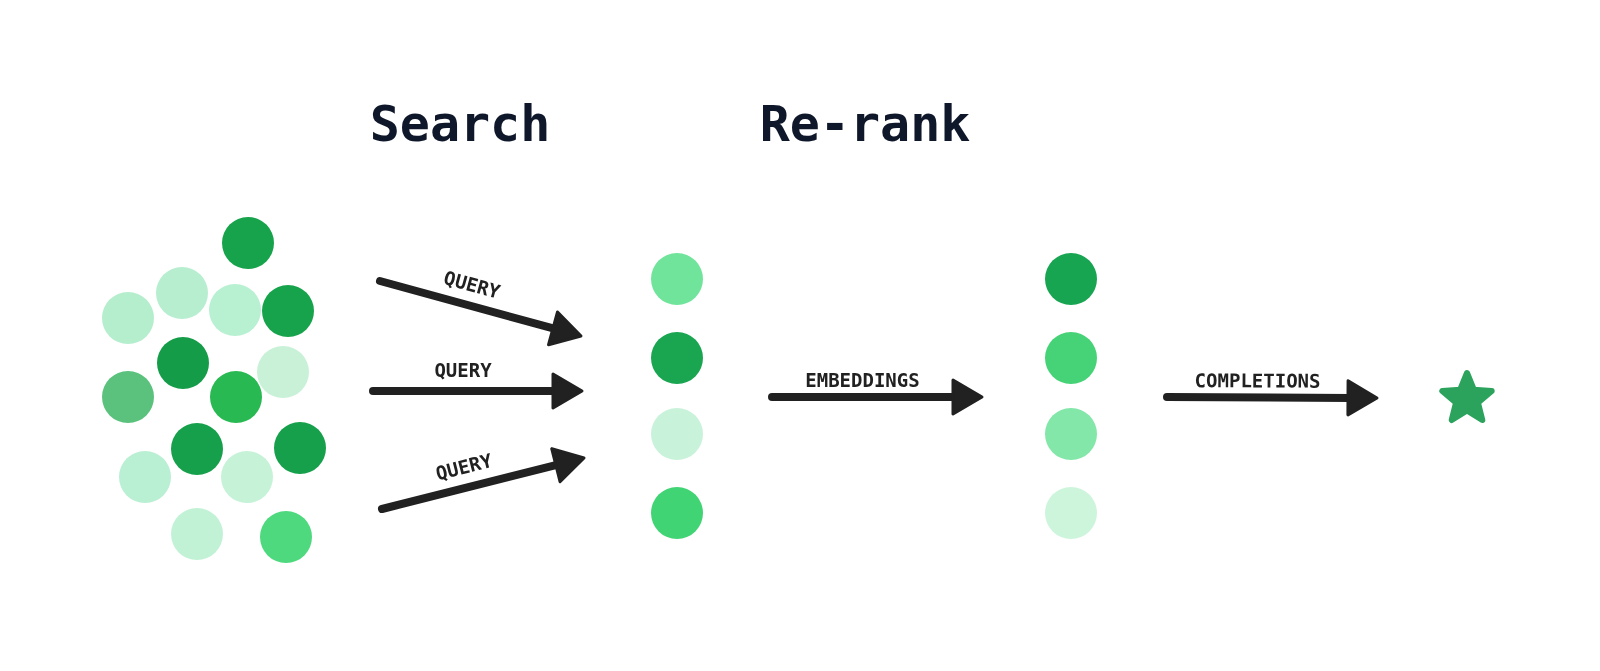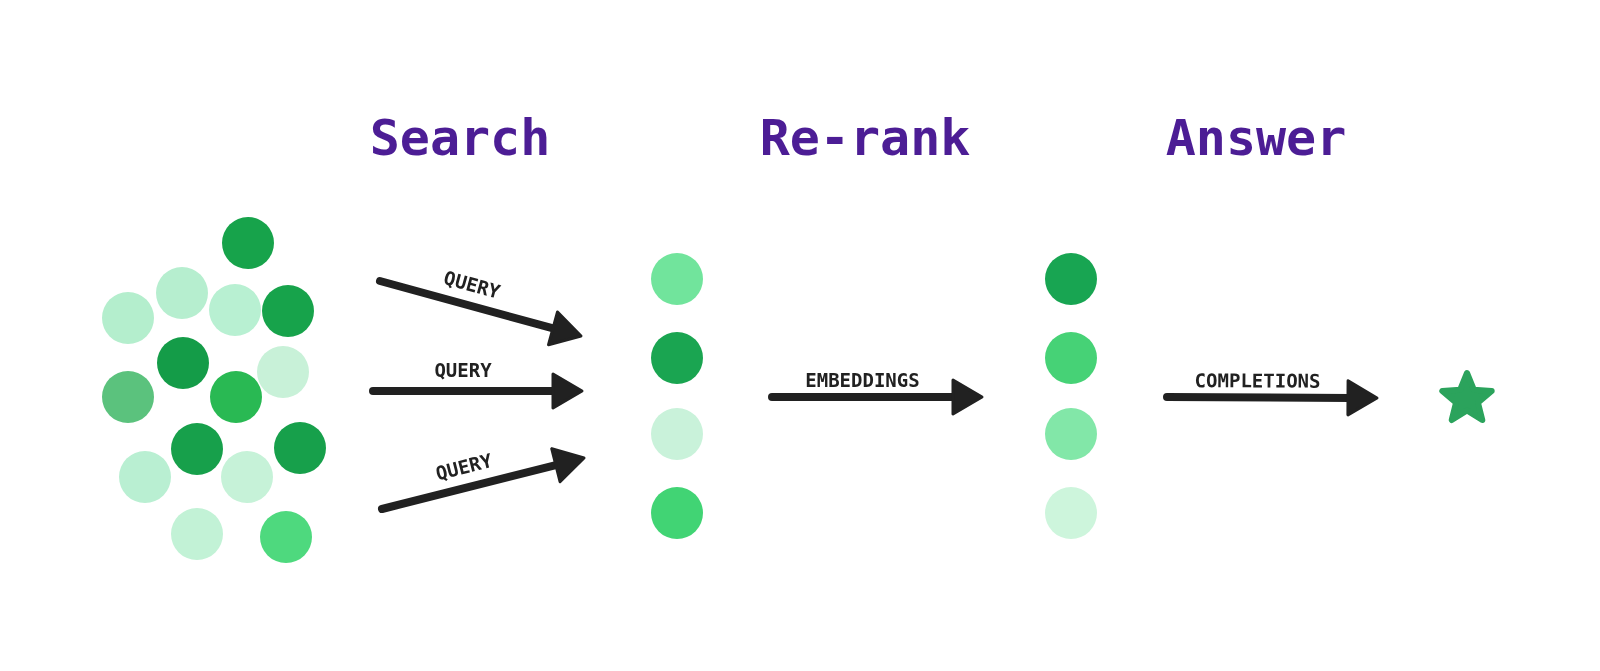--- a/index.html
+++ b/index.html
@@ -5,25 +5,25 @@
   html,body{margin:0;padding:0;background:#ffffff;}
   .canvas{
     position:relative;
     width:1600px;height:671px;
     background:#ffffff;
     overflow:hidden;
     font-family:"DejaVu Sans Mono", monospace;
   }
   .stage-title{
     position:absolute;
-    top:113px;
+    top:99px;
     transform:translateX(-50%);
     font:bold 50px "DejaVu Sans Mono", monospace;
     line-height:1;
-    color:#4c1d95;
+    color:#0f172a;
     white-space:nowrap;
   }
   .t-search{left:460px;}
   .t-rerank{left:865px;text-align:right;}
   .t-answer{left:1256px;}
   #diagram{position:absolute;left:0;top:0;}
   .arrow-label{
     font-family:"DejaVu Sans Mono", monospace;
     font-weight:bold;
     font-size:19px;
@@ -71,14 +71,13 @@
       <line x1="772" y1="397" x2="956" y2="397" stroke="#212121" stroke-width="8" stroke-linecap="round"></line>
       <polygon points="982,397 953,414 953,380" fill="#212121" stroke="#212121" stroke-width="3" stroke-linejoin="round"></polygon>
       <text x="862.5" y="387" transform="rotate(0.00 862.5 380)" class="arrow-label">EMBEDDINGS</text>
       <line x1="1167" y1="397" x2="1351.0002947795672" y2="397.8761918799027" stroke="#212121" stroke-width="8" stroke-linecap="round"></line>
       <polygon points="1377,398 1347.9193773294537,414.8617135870975 1348.0812802557348,380.86209906807005" fill="#212121" stroke="#212121" stroke-width="3" stroke-linejoin="round"></polygon>
       <text x="1257.5811158594377" y="387.43114590427814" transform="rotate(0.27 1257.5811158594377 380.43114590427814)" class="arrow-label">COMPLETIONS</text>
       <polygon points="1467.0,373.0 1473.8,389.7 1491.7,391.0 1477.9,402.6 1482.3,420.0 1467.0,410.5 1451.7,420.0 1456.1,402.6 1442.3,391.0 1460.2,389.7" fill="#2ba35c" stroke="#2ba35c" stroke-width="6" stroke-linejoin="round"></polygon>
     </svg>
   <div class="stage-title t-search">Search</div>
   <div class="stage-title t-rerank">Re-rank</div>
-  <div class="stage-title t-answer">Answer</div>
 </div>
 
 </body></html>

